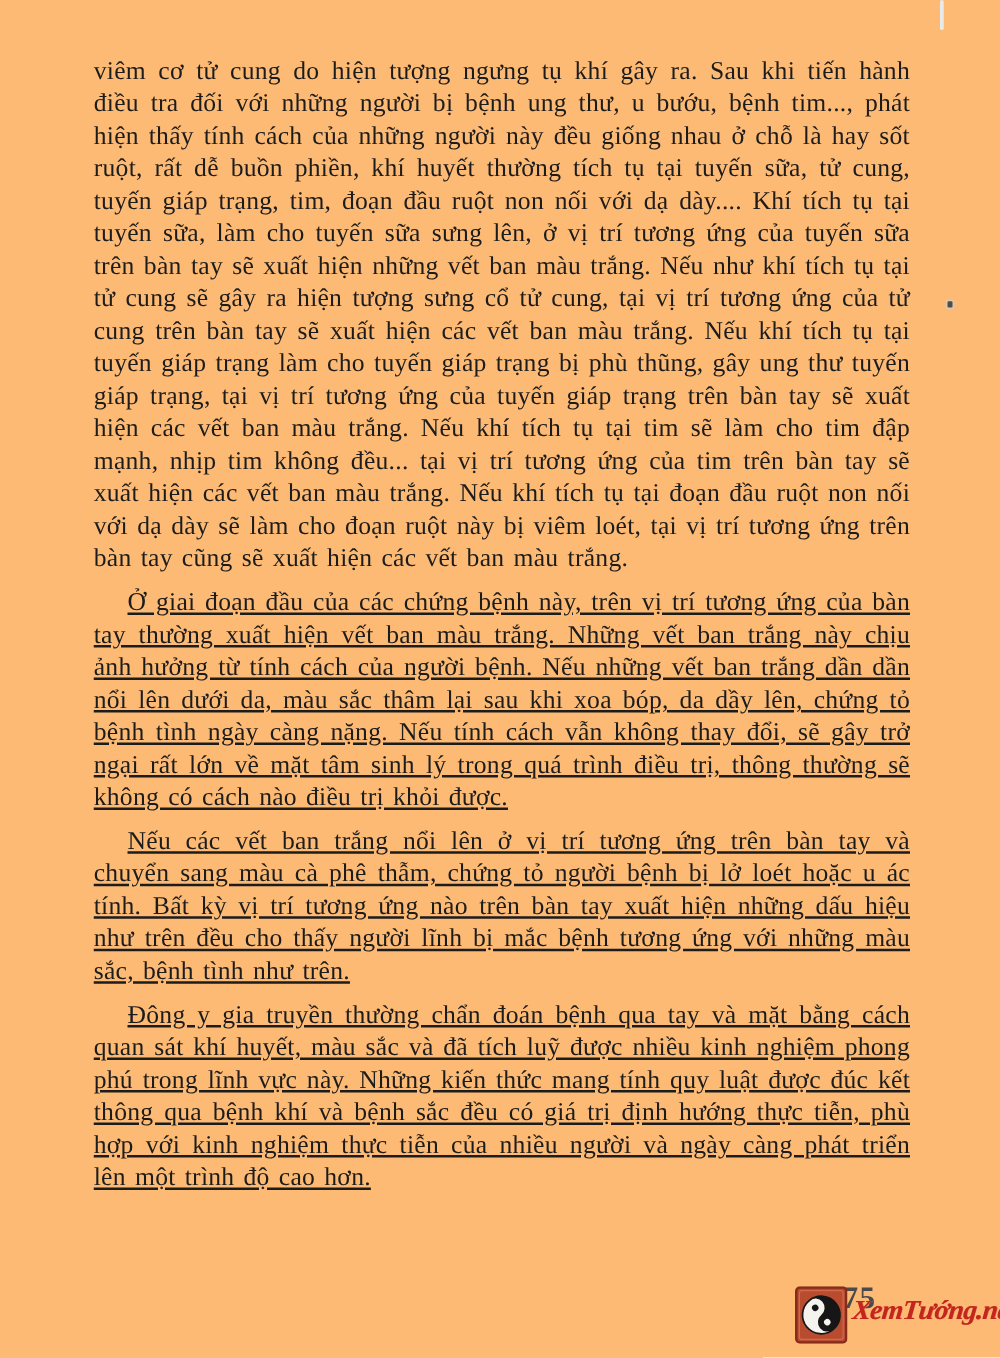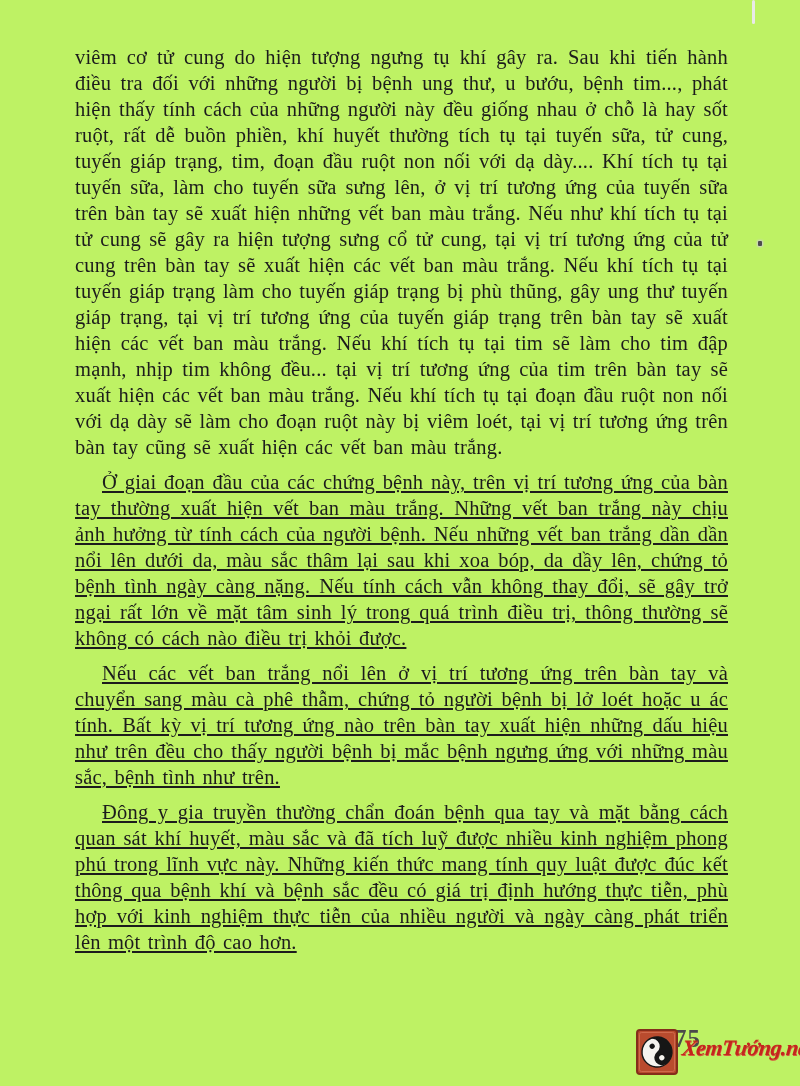--- a/index.html
+++ b/index.html
@@ -1,20 +1,20 @@
 <!DOCTYPE html>
 <html><head>
 <meta charset="utf-8">
 <style>
   html, body { margin: 0; padding: 0; background: #ffffff; }
   .page {
     position: relative;
     width: 800px;
     height: 1086px;
-    background: #bef264;
+    background: #fdba74;
     overflow: hidden;
     font-family: "Liberation Serif", "DejaVu Serif", serif;
   }
   .text-block {
     position: absolute;
     left: 75px;
     top: 44px;
     width: 653px;
     color: #1c1c1c;
     font-size: 20.5px;
@@ -64,21 +64,21 @@
 <body>
 
 <div class="page">
 
   <div class="scan-mark-top"></div>
   <div class="scan-speck"></div>
 
   <main class="text-block">
     <p class="para continuation">viêm cơ tử cung do hiện tượng ngưng tụ khí gây ra. Sau khi tiến hành điều tra đối với những người bị bệnh ung thư, u bướu, bệnh tim..., phát hiện thấy tính cách của những người này đều giống nhau ở chỗ là hay sốt ruột, rất dễ buồn phiền, khí huyết thường tích tụ tại tuyến sữa, tử cung, tuyến giáp trạng, tim, đoạn đầu ruột non nối với dạ dày.... Khí tích tụ tại tuyến sữa, làm cho tuyến sữa sưng lên, ở vị trí tương ứng của tuyến sữa trên bàn tay sẽ xuất hiện những vết ban màu trắng. Nếu như khí tích tụ tại tử cung sẽ gây ra hiện tượng sưng cổ tử cung, tại vị trí tương ứng của tử cung trên bàn tay sẽ xuất hiện các vết ban màu trắng. Nếu khí tích tụ tại tuyến giáp trạng làm cho tuyến giáp trạng bị phù thũng, gây ung thư tuyến giáp trạng, tại vị trí tương ứng của tuyến giáp trạng trên bàn tay sẽ xuất hiện các vết ban màu trắng. Nếu khí tích tụ tại tim sẽ làm cho tim đập mạnh, nhịp tim không đều... tại vị trí tương ứng của tim trên bàn tay sẽ xuất hiện các vết ban màu trắng. Nếu khí tích tụ tại đoạn đầu ruột non nối với dạ dày sẽ làm cho đoạn ruột này bị viêm loét, tại vị trí tương ứng trên bàn tay cũng sẽ xuất hiện các vết ban màu trắng.</p>
     <p class="para">Ở giai đoạn đầu của các chứng bệnh này, trên vị trí tương ứng của bàn tay thường xuất hiện vết ban màu trắng. Những vết ban trắng này chịu ảnh hưởng từ tính cách của người bệnh. Nếu những vết ban trắng dần dần nổi lên dưới da, màu sắc thâm lại sau khi xoa bóp, da dầy lên, chứng tỏ bệnh tình ngày càng nặng. Nếu tính cách vẫn không thay đổi, sẽ gây trở ngại rất lớn về mặt tâm sinh lý trong quá trình điều trị, thông thường sẽ không có cách nào điều trị khỏi được.</p>
-    <p class="para">Nếu các vết ban trắng nổi lên ở vị trí tương ứng trên bàn tay và chuyển sang màu cà phê thẫm, chứng tỏ người bệnh bị lở loét hoặc u ác tính. Bất kỳ vị trí tương ứng nào trên bàn tay xuất hiện những dấu hiệu như trên đều cho thấy người bệnh bị mắc bệnh ngưng ứng với những màu sắc, bệnh tình như trên.</p>
+    <p class="para">Nếu các vết ban trắng nổi lên ở vị trí tương ứng trên bàn tay và chuyển sang màu cà phê thẫm, chứng tỏ người bệnh bị lở loét hoặc u ác tính. Bất kỳ vị trí tương ứng nào trên bàn tay xuất hiện những dấu hiệu như trên đều cho thấy người lĩnh bị mắc bệnh tương ứng với những màu sắc, bệnh tình như trên.</p>
     <p class="para">Đông y gia truyền thường chẩn đoán bệnh qua tay và mặt bằng cách quan sát khí huyết, màu sắc và đã tích luỹ được nhiều kinh nghiệm phong phú trong lĩnh vực này. Những kiến thức mang tính quy luật được đúc kết thông qua bệnh khí và bệnh sắc đều có giá trị định hướng thực tiễn, phù hợp với kinh nghiệm thực tiễn của nhiều người và ngày càng phát triển lên một trình độ cao hơn.</p>
   </main>
 
   <div class="footer">
     <span class="page-number">75</span>
     <span class="logo-box">
       <svg width="42" height="46" viewBox="0 0 42 46" xmlns="http://www.w3.org/2000/svg">
         <rect x="1" y="1" width="40" height="44" rx="3" fill="#b94b2e" stroke="#842d1a" stroke-width="2"></rect>
         <rect x="3.5" y="3.5" width="35" height="39" rx="2" fill="none" stroke="#cf6a4c" stroke-width="1"></rect>
         <g transform="translate(21,23) rotate(-40)">

